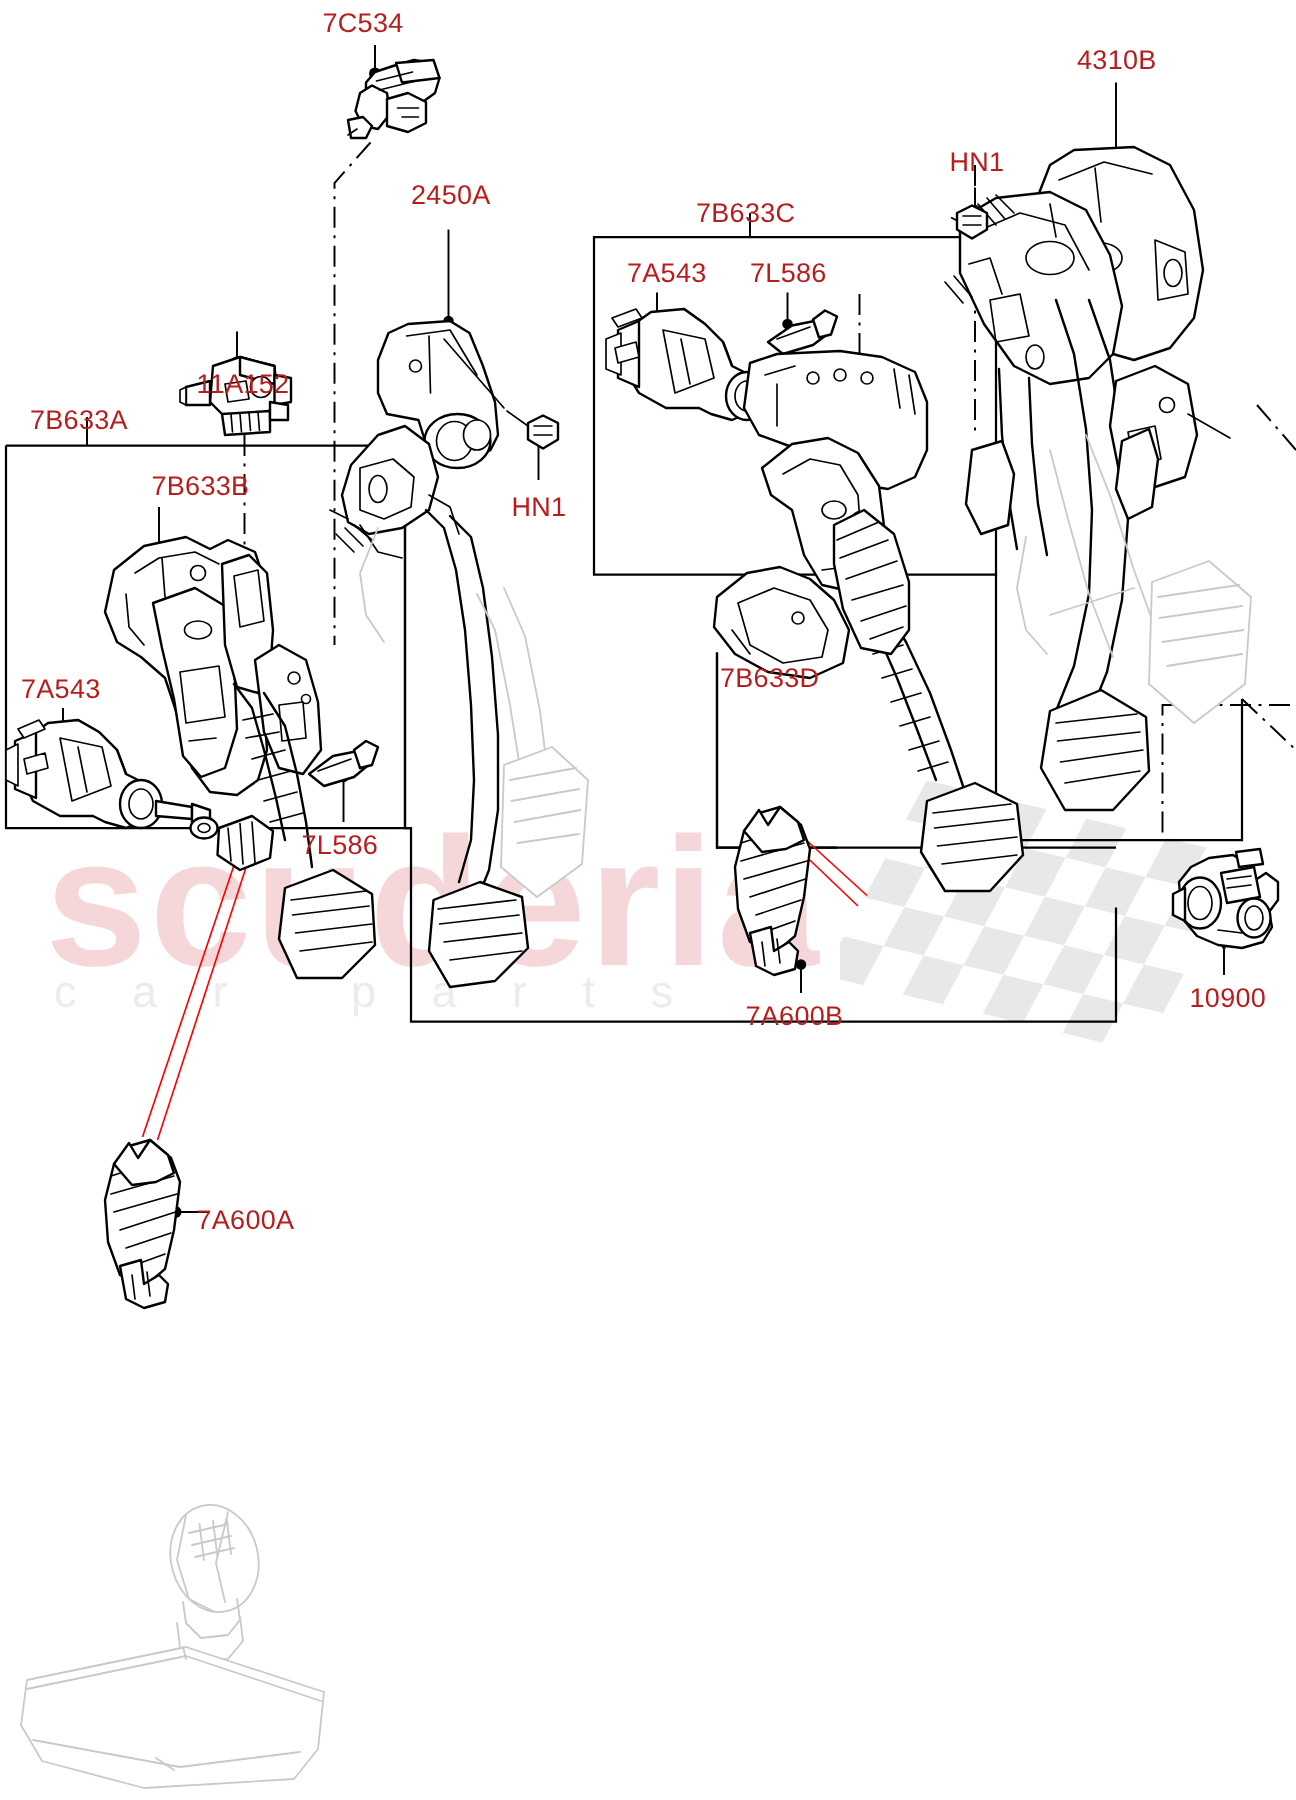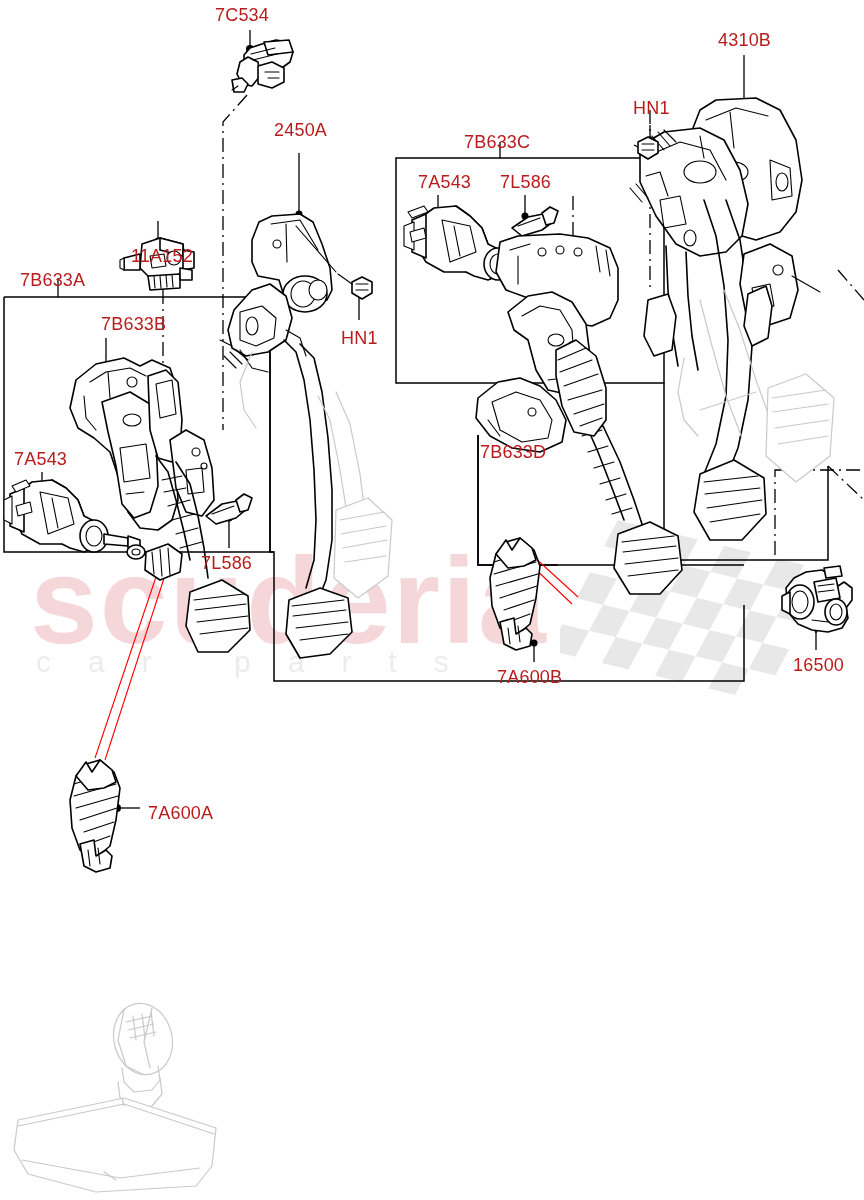--- a/index.html
+++ b/index.html
@@ -499,16 +499,16 @@
   <div class="lbl" style="left:418px;top:172px;">7A543</div>
   <div class="lbl" style="left:500px;top:172px;">7L586</div>
   <div class="lbl" style="left:131px;top:198px;margin-top:48px;">11A152</div>
   <div class="lbl" style="left:20px;top:255px;margin-top:15px;">7B633A</div>
   <div class="lbl" style="left:341px;top:328px;">HN1</div>
   <div class="lbl" style="left:65px;top:314px;margin-left:36px;">7B633B</div>
   <div class="lbl" style="left:14px;top:449px;">7A543</div>
   <div class="lbl" style="left:480px;top:442px;">7B633D</div>
   <div class="lbl" style="left:201px;top:553px;">7L586</div>
   <div class="lbl" style="left:497px;top:667px;text-align:right;">7A600B</div>
-  <div class="lbl" style="left:793px;top:655px;">16500</div>
-  <div class="lbl" style="left:148px;top:803px;text-align:center;">7A600A</div>
+  <div class="lbl" style="left:793px;top:655px;">10900</div>
+  <div class="lbl" style="left:131px;top:803px;text-align:center;">7A600A</div>
 
 </div>
 
 </body></html>

